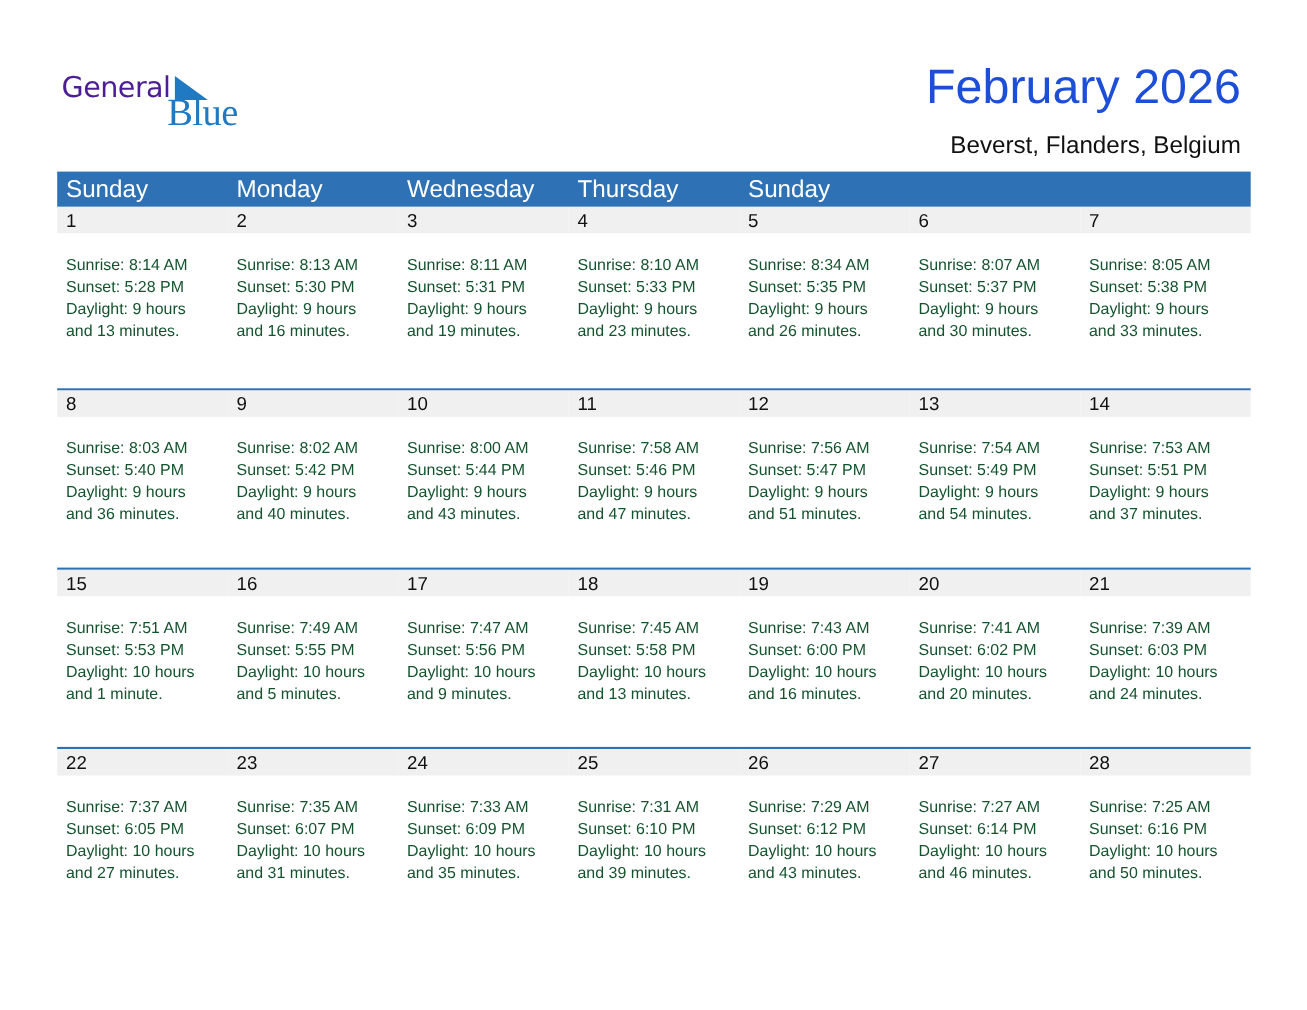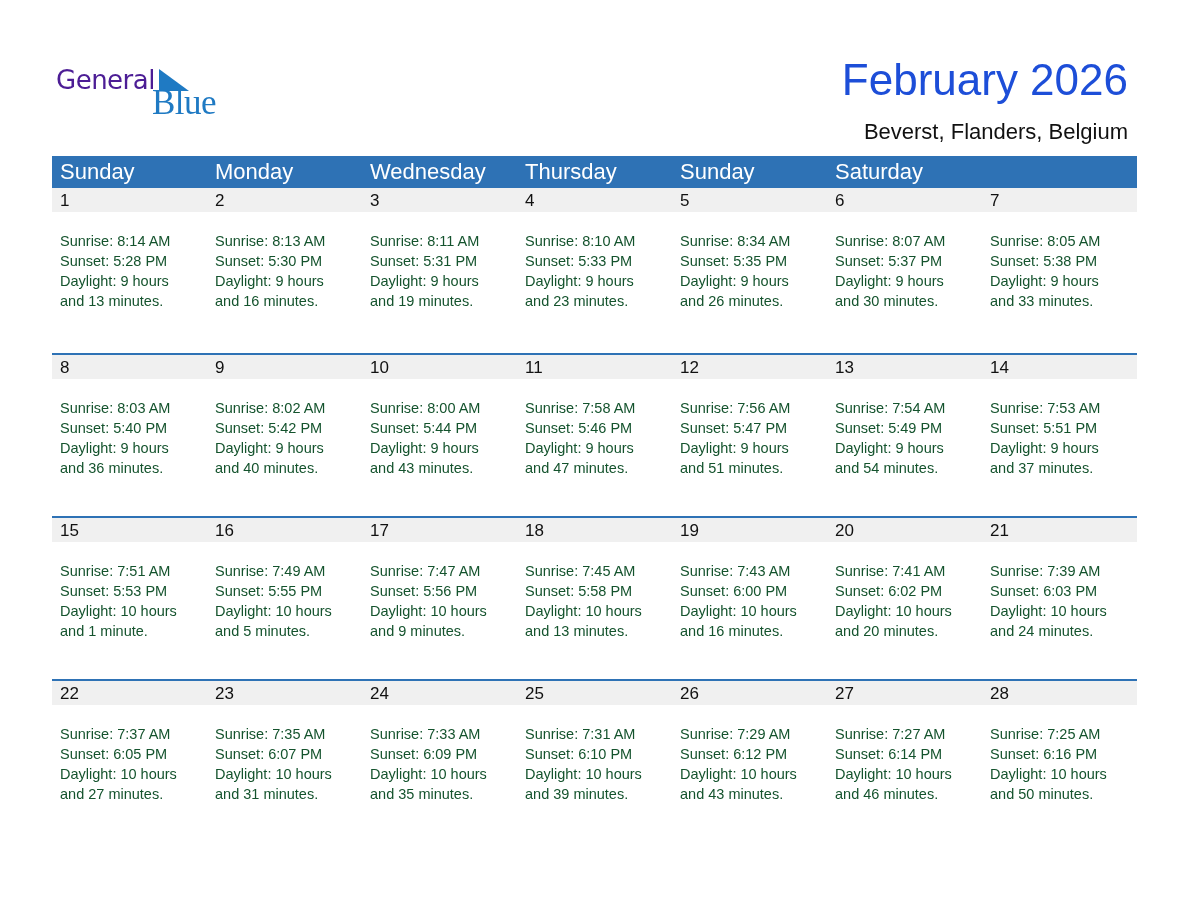--- a/index.html
+++ b/index.html
@@ -41,21 +41,20 @@
 <div class="title">February 2026</div>
 <div class="subtitle">Beverst, Flanders, Belgium</div>
 
 <div class="calendar">
   <div class="header-row">
     <div class="header-cell">Sunday</div>
     <div class="header-cell">Monday</div>
     <div class="header-cell">Wednesday</div>
     <div class="header-cell">Thursday</div>
     <div class="header-cell">Sunday</div>
-    <div class="header-cell">Saturday</div>
   </div>
   <div id="weeks-container">
       <div class="week first">
         <div class="week-days">
           <div class="day">
             <div class="day-num">1</div>
             <div class="day-info">
               <div>Sunrise: 8:14 AM</div>
               <div>Sunset: 5:28 PM</div>
               <div>Daylight: 9 hours</div>

